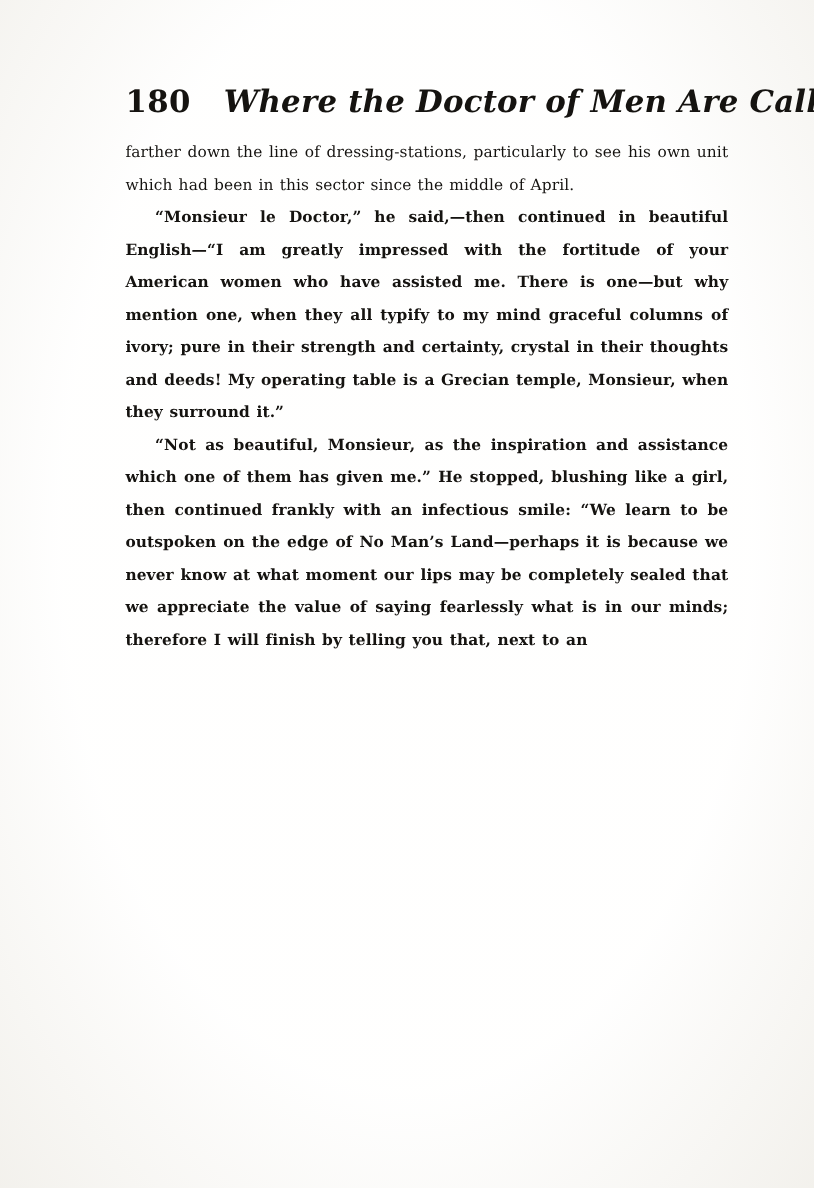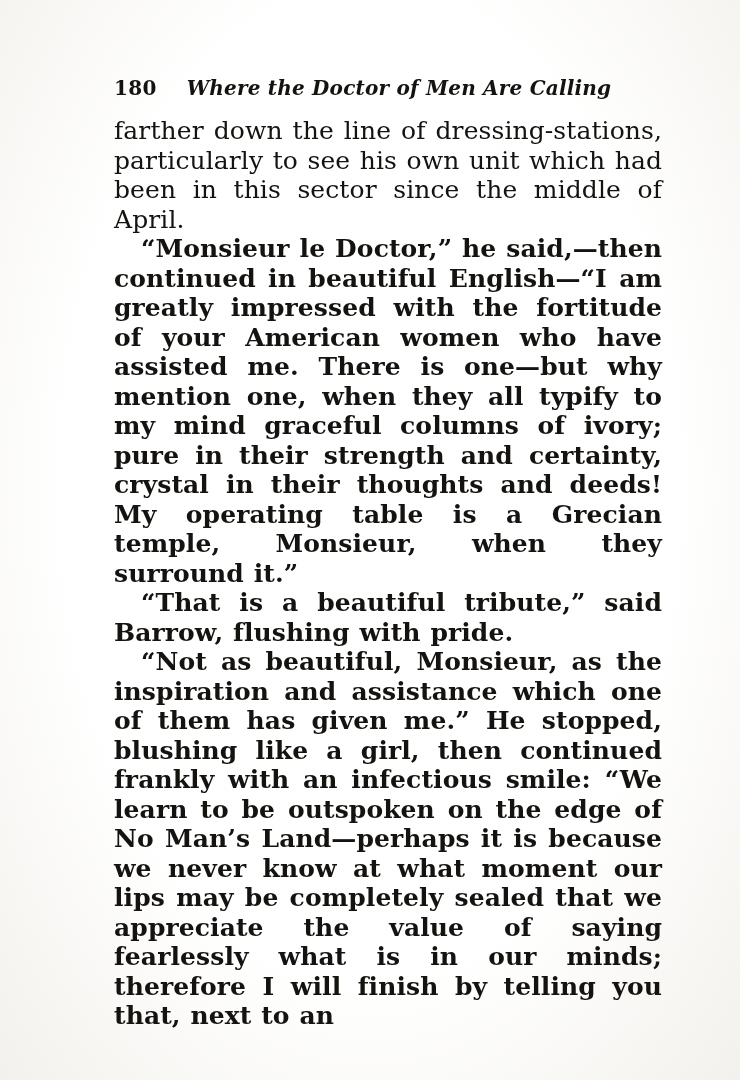--- a/index.html
+++ b/index.html
@@ -23,38 +23,38 @@
       #fcfbf8;
     box-sizing: border-box;
     padding: 76px 78px 0 114px;
   }
   .text-block {
     width: 548px;
   }
   .running-header {
     display: flex;
     align-items: flex-start;
-    font-size: 20px;
+    font-size: 28px;
     font-weight: bold;
     margin-bottom: 16px;
     letter-spacing: 0.3px;
     white-space: nowrap;
   }
   .page-number {
     font-style: normal;
     margin-right: 30px;
   }
   .running-title {
     font-style: italic;
     flex: 1;
     letter-spacing: 0.2px;
   }
   .body-text p {
     margin: 0;
-    font-size: 25px;
+    font-size: 14px;
     line-height: 29.5px;
     text-align: justify;
     letter-spacing: 0.1px;
     word-spacing: 1px;
   }
   .body-text p.indent {
     text-indent: 27px;
     font-weight: bold;
   }
 </style>
@@ -65,18 +65,17 @@
   <div class="text-block">
 
     <div class="running-header">
       <span class="page-number">180</span>
       <span class="running-title">Where the Doctor of Men Are Calling</span>
     </div>
 
     <div class="body-text">
       <p>farther down the line of dressing-stations, particularly to see his own unit which had been in this sector since the middle of April.</p>
       <p class="indent">“Monsieur le Doctor,” he said,—then continued in beautiful English—“I am greatly impressed with the fortitude of your American women who have assisted me.  There is one—but why mention one, when they all typify to my mind graceful columns of ivory; pure in their strength and certainty, crystal in their thoughts and deeds!  My operating table is a Grecian temple, Monsieur, when they surround it.”</p>
-      <p class="indent">“That is a beautiful tribute,” said Barrow, flushing with pride.</p>
       <p class="indent">“Not as beautiful, Monsieur, as the inspiration and assistance which one of them has given me.”  He stopped, blushing like a girl, then continued frankly with an infectious smile: “We learn to be outspoken on the edge of No Man’s Land—perhaps it is because we never know at what moment our lips may be completely sealed that we appreciate the value of saying fearlessly what is in our minds; therefore I will finish by telling you that, next to an</p>
     </div>
 
   </div>
 </div>
 
 </body></html>

